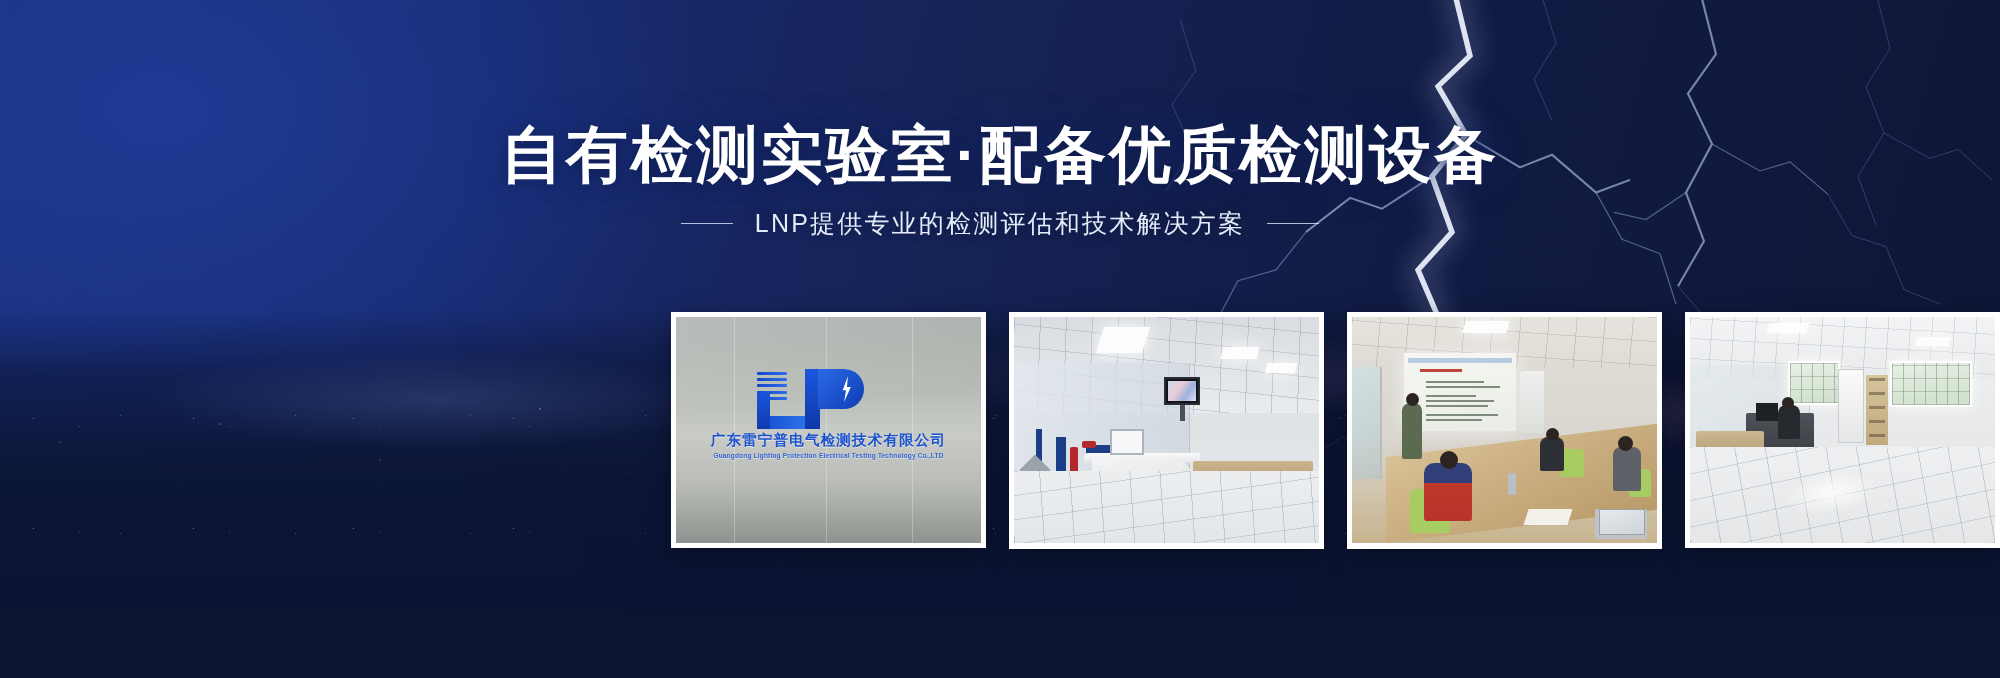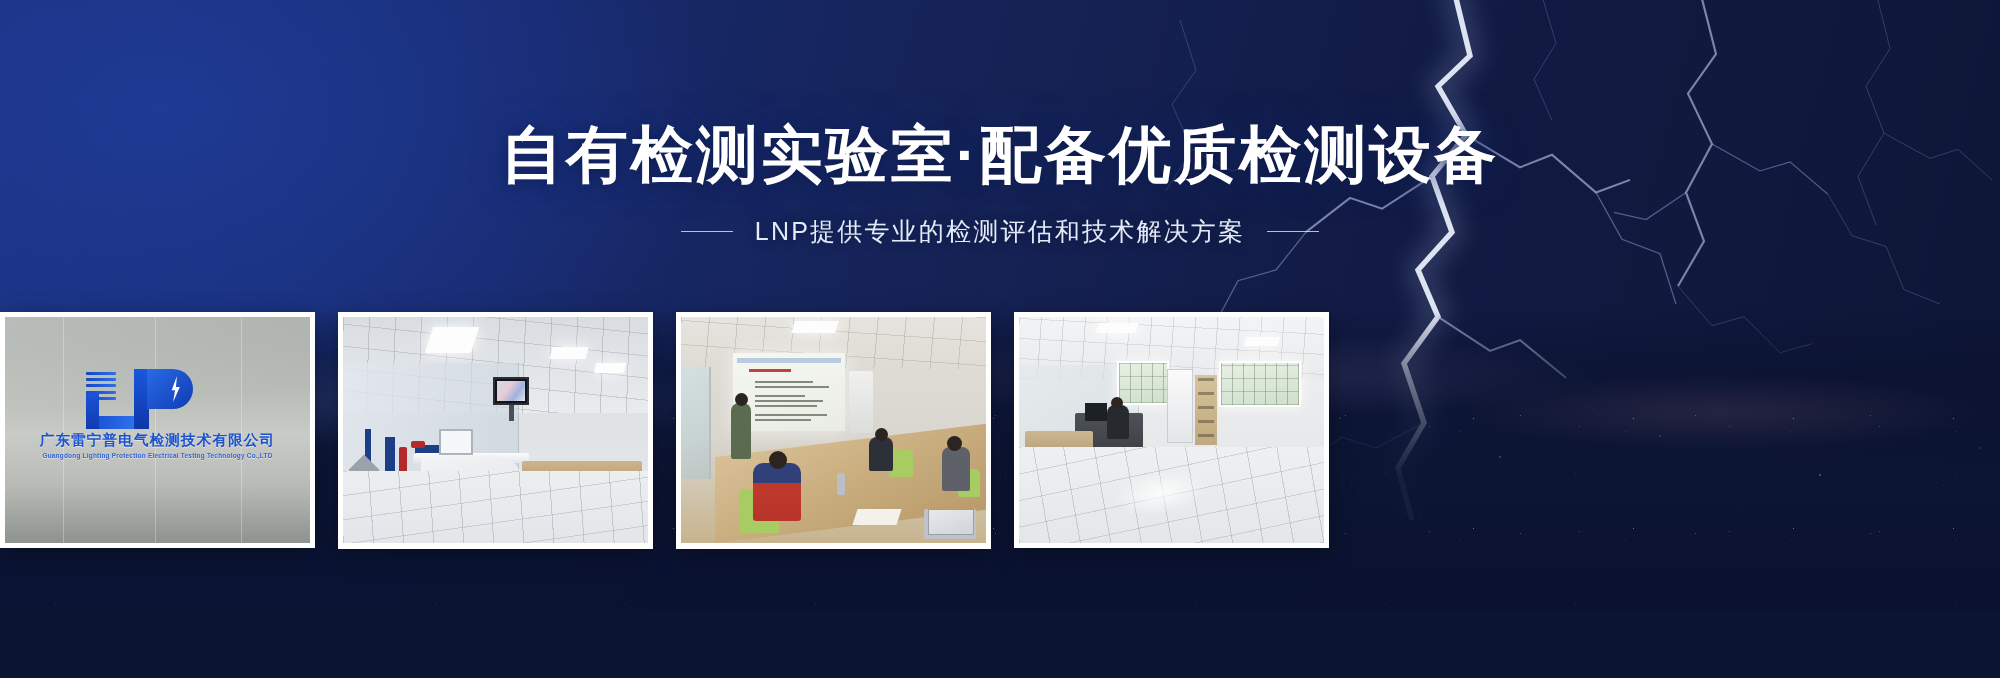--- a/index.html
+++ b/index.html
@@ -79,31 +79,31 @@
   .glow-thin   { stroke:#93a6d8; stroke-width:1.3; fill:none; opacity:.5; }
   .glow-faint  { stroke:#7d91c8; stroke-width:1.0; fill:none; opacity:.34; }
 
   
   .copy { position:absolute; left:0; right:0; top:120px; text-align:center; z-index:6; }
   .headline {
     color:#fff; font-size:62px; font-weight:bold; letter-spacing:3px;
     line-height:1.12; white-space:nowrap;
     text-shadow:0 2px 16px rgba(10,20,60,.75), 0 0 34px rgba(30,60,150,.5);
   }
-  .sub-row { margin-top:26px; display:flex; align-items:center; justify-content:center; gap:22px; }
+  .sub-row { margin-top:18px; display:flex; align-items:center; justify-content:center; gap:22px; }
   .sub-rule { width:52px; height:1px; background:rgba(222,232,255,.8); }
   .subtitle {
     color:#e3eaf8; font-size:25px; letter-spacing:2.2px; white-space:nowrap;
     text-shadow:0 1px 10px rgba(10,20,60,.7);
   }
 
   
   .strip {
     position:absolute; left:0; right:0; top:312px; z-index:6;
-    display:flex; justify-content:flex-start; align-items:flex-start; gap:23px;
+    display:flex; justify-content:flex-end; align-items:flex-start; gap:23px;
   }
   .card {
     background:#fff; padding:5px; width:315px;
     box-shadow:0 6px 22px rgba(0,0,0,.35);
   }
   .card.tall { padding-bottom:6px; }
   .shot { position:relative; width:305px; height:226px; overflow:hidden; }
 
   
   .sign-wall {

